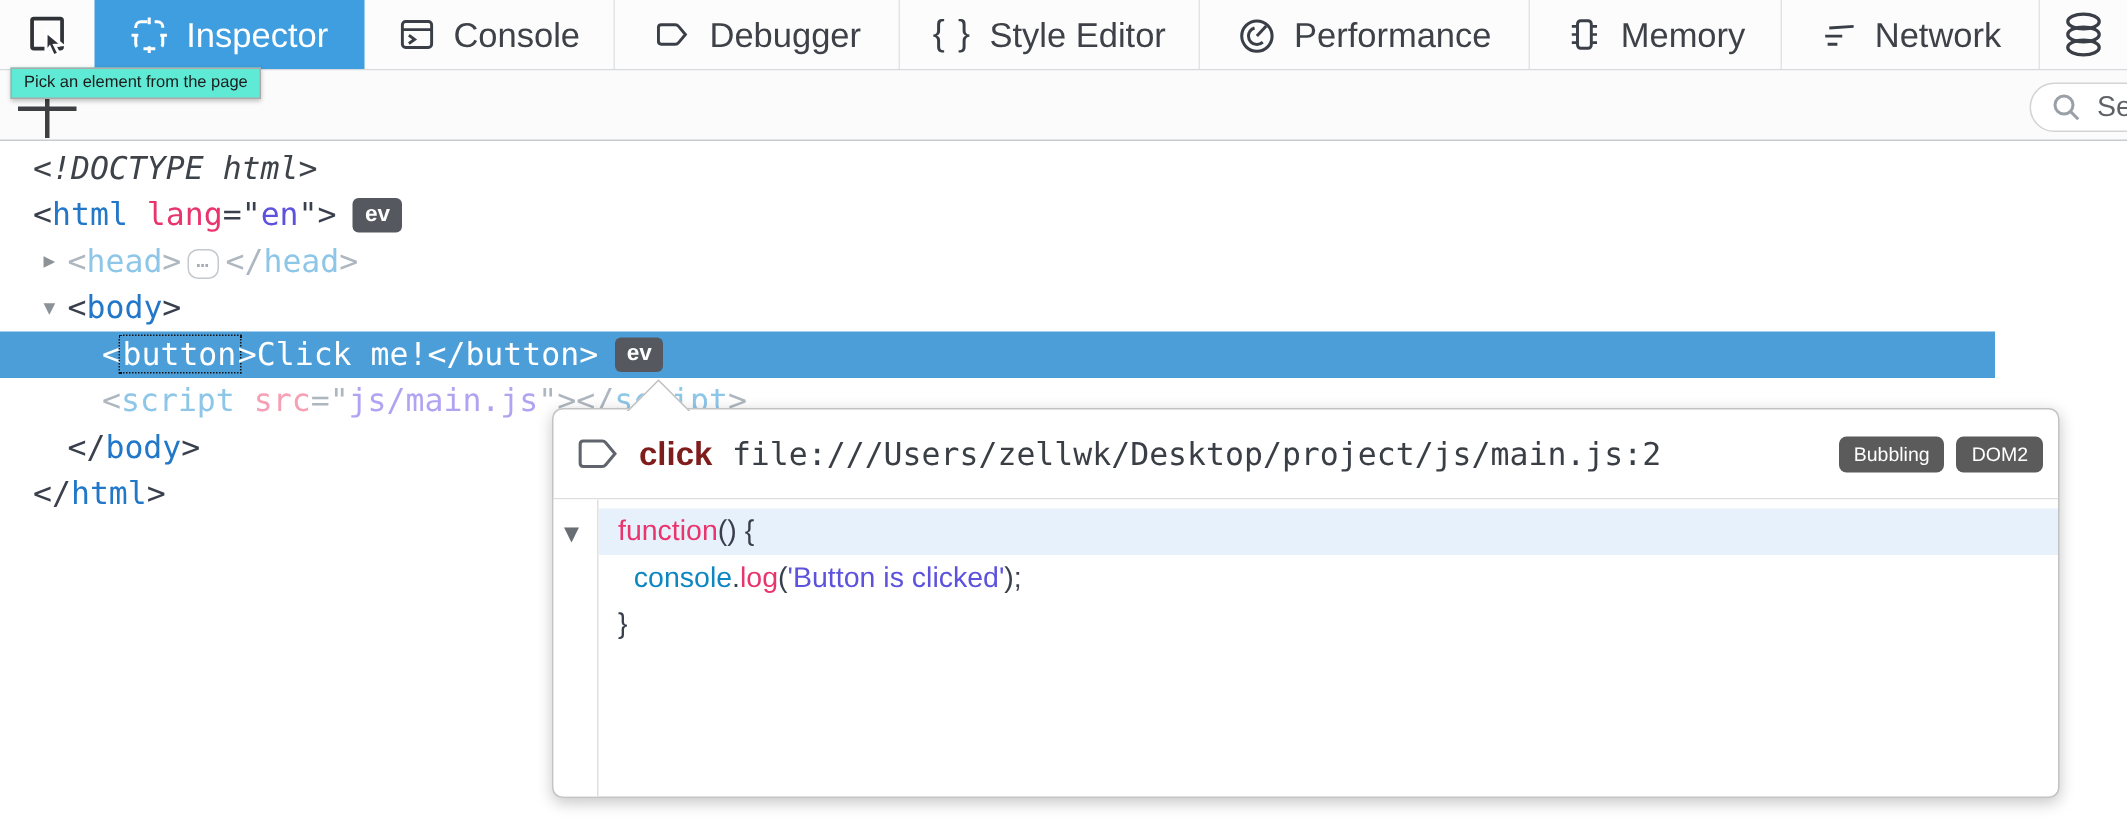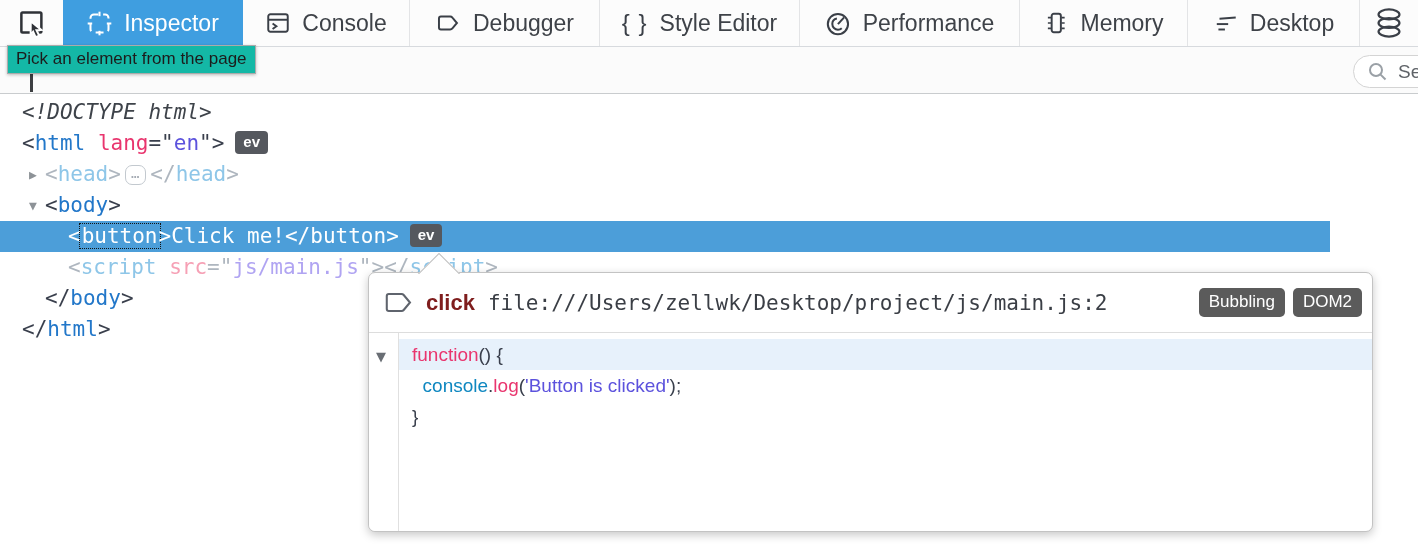--- a/index.html
+++ b/index.html
@@ -27,23 +27,23 @@
     background:#fbfbfb; border-bottom:1px solid #c9ccce; }
   .searchbox { position:absolute; left:1353px; top:8px; width:230px; height:33px;
     border:1.5px solid #d4d4d4; border-radius:17px; background:#fff;
     display:flex; align-items:center; padding-left:12px; gap:8px; }
   .searchbox .stext { font-size:19px; color:#5f6368; }
   .crosshair { position:absolute; left:12px; top:54px; width:39px; height:38px; }
   .crosshair::before { content:""; position:absolute; left:0; top:17px; width:39px; height:2.5px; background:#3d3f42; }
   .crosshair::after  { content:""; position:absolute; left:18px; top:0; width:2.5px; height:38px; background:#3d3f42; }
 
   
-  .tooltip { position:absolute; left:7px; top:45px; background:#14b8a6;
+  .tooltip { position:absolute; left:7px; top:45px; background:#5eead4;
     border:1px solid #ababab; box-shadow:0 1px 3px rgba(0,0,0,.25);
-    font-size:17px; color:#1c1c1c; padding:3px 8px 4px; white-space:nowrap; z-index:60; }
+    font-size:11px; color:#1c1c1c; padding:3px 8px 4px; white-space:nowrap; z-index:60; }
 
   
   .markup { position:absolute; top:94px; left:0; width:1330px; bottom:0;
     padding-top:3px; font-family:"DejaVu Sans Mono", monospace; font-size:21px; }
   .mrow { position:relative; height:31px; line-height:31px; white-space:pre; }
   .mrow.selected { background:var(--accent-blue,#4c9ed9); }
   .mrow.selected span { color:#fff !important; }
   .twisty { position:absolute; top:0; font-size:13px; color:#8d9297; width:20px; text-align:center; }
   .tk-punc { color:var(--punct,#393f4c); }
   .tk-tag  { color:var(--tag,#2277c9); }
@@ -71,21 +71,21 @@
   .arrow-wrap { position:absolute; top:-21px; left:47px; width:46px; height:22px; overflow:hidden; z-index:3; }
   .arrow { position:absolute; top:7px; left:8px; width:30px; height:30px;
     background:#fff; border:1px solid #bfbfbf; transform:rotate(45deg); }
   .popup-header { position:relative; height:59px; display:flex; align-items:center;
     padding:0 10px 0 15px; z-index:4; }
   .ev-icon { margin-right:13px; display:flex; }
   .ev-name { font-weight:bold; font-size:22px; color:#7f1d1d; margin-right:13px; }
   .ev-path { flex:1; font-family:"DejaVu Sans Mono", monospace; font-size:21px;
     color:#3a3e45; white-space:nowrap; overflow:hidden; }
   .badges { display:flex; gap:8px; }
-  .badge { background:var(--badge-bg,#5b5b5b); color:#fff; font-size:17px;
+  .badge { background:var(--badge-bg,#5b5b5b); color:#fff; font-size:13px;
     padding:4px 10px 5px; border-radius:5px; }
   .popup-code { position:absolute; top:59px; left:0; right:0; bottom:0;
     border-top:1px solid #ddd; border-radius:0 0 7px 7px; overflow:hidden; display:flex; }
   .gutter { width:30px; border-right:1px solid #e0e0e0; background:#fff; position:relative; flex:none; }
   .gutter-arrow { position:absolute; top:16px; left:7px; font-size:13px; color:#696e74;
     font-family:"DejaVu Sans", sans-serif; }
   .codelines { flex:1; padding-top:6px; font-family:Liberation Sans, sans-serif; font-size:19px; }
   .codeline { height:31px; line-height:31px; padding-left:13px; white-space:pre; color:var(--punct,#393f4c); }
   .codeline.hl { background:#e7f1fb; }
   .tk-kw  { color:var(--keyword,#e9356e); }
@@ -167,21 +167,21 @@
     </div>
 
     <div class="tab w-network">
       <span class="ticon">
         <svg width="26" height="26" viewBox="0 0 24 24">
           <line x1="6" y1="8" x2="21" y2="7"></line>
           <line x1="3.5" y1="13" x2="14" y2="13"></line>
           <line x1="5" y1="18" x2="11" y2="18"></line>
         </svg>
       </span>
-      <span>Desktop</span>
+      <span>Network</span>
     </div>
 
     <div class="tab w-storage">
       <span class="ticon">
         <svg width="30" height="32" viewBox="0 0 24 26">
           <ellipse cx="12" cy="6" rx="8.5" ry="4"></ellipse>
           <ellipse cx="12" cy="13" rx="8.5" ry="4"></ellipse>
           <ellipse cx="12" cy="20" rx="8.5" ry="4"></ellipse>
         </svg>
       </span>

